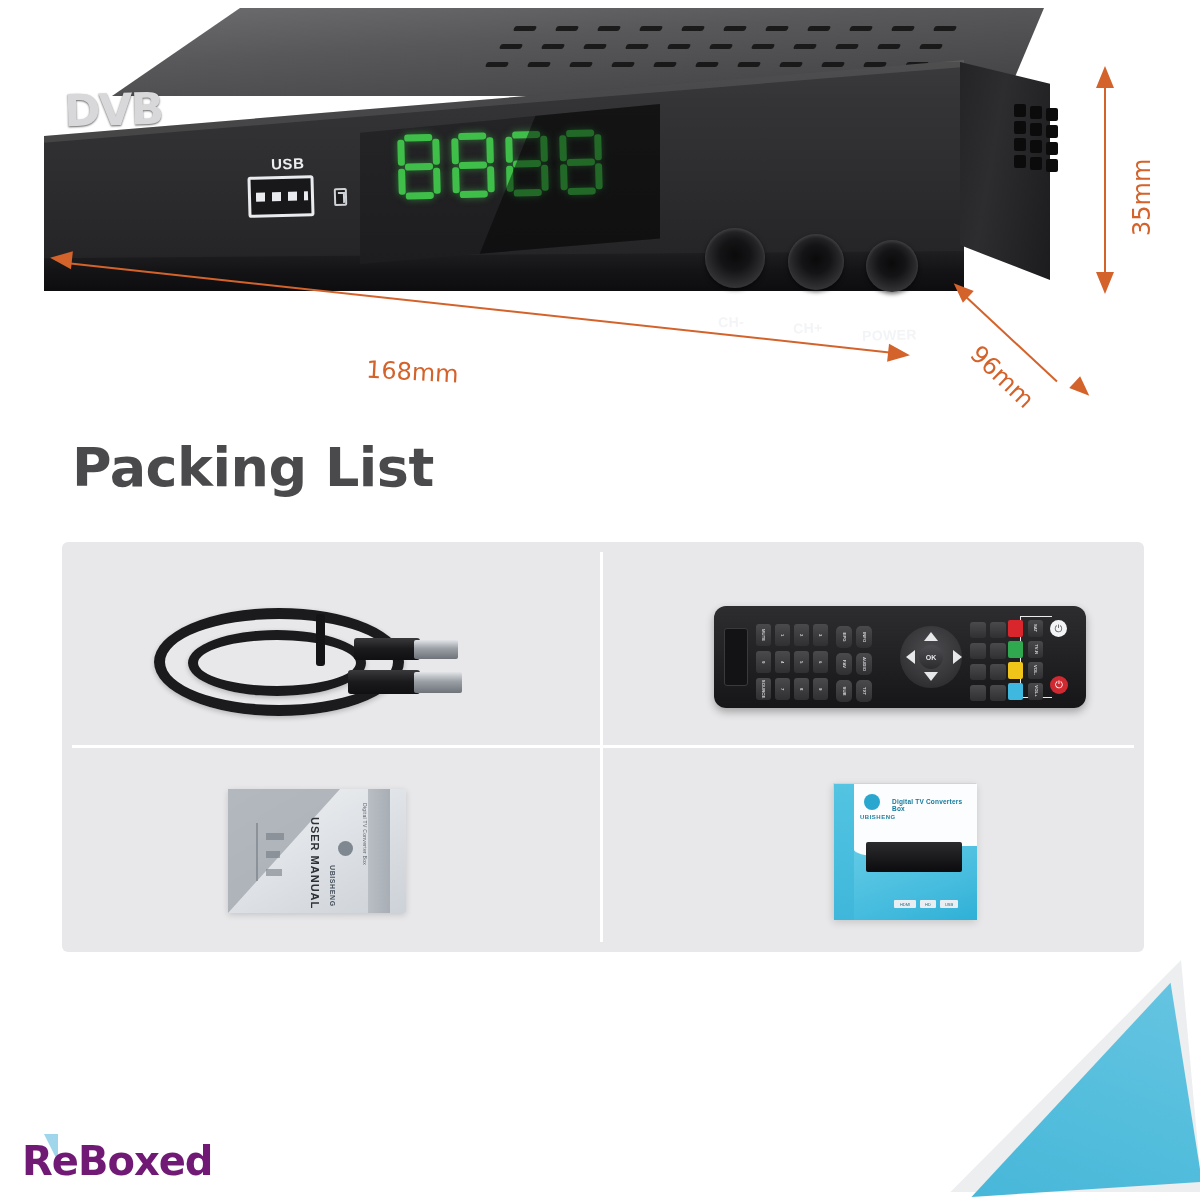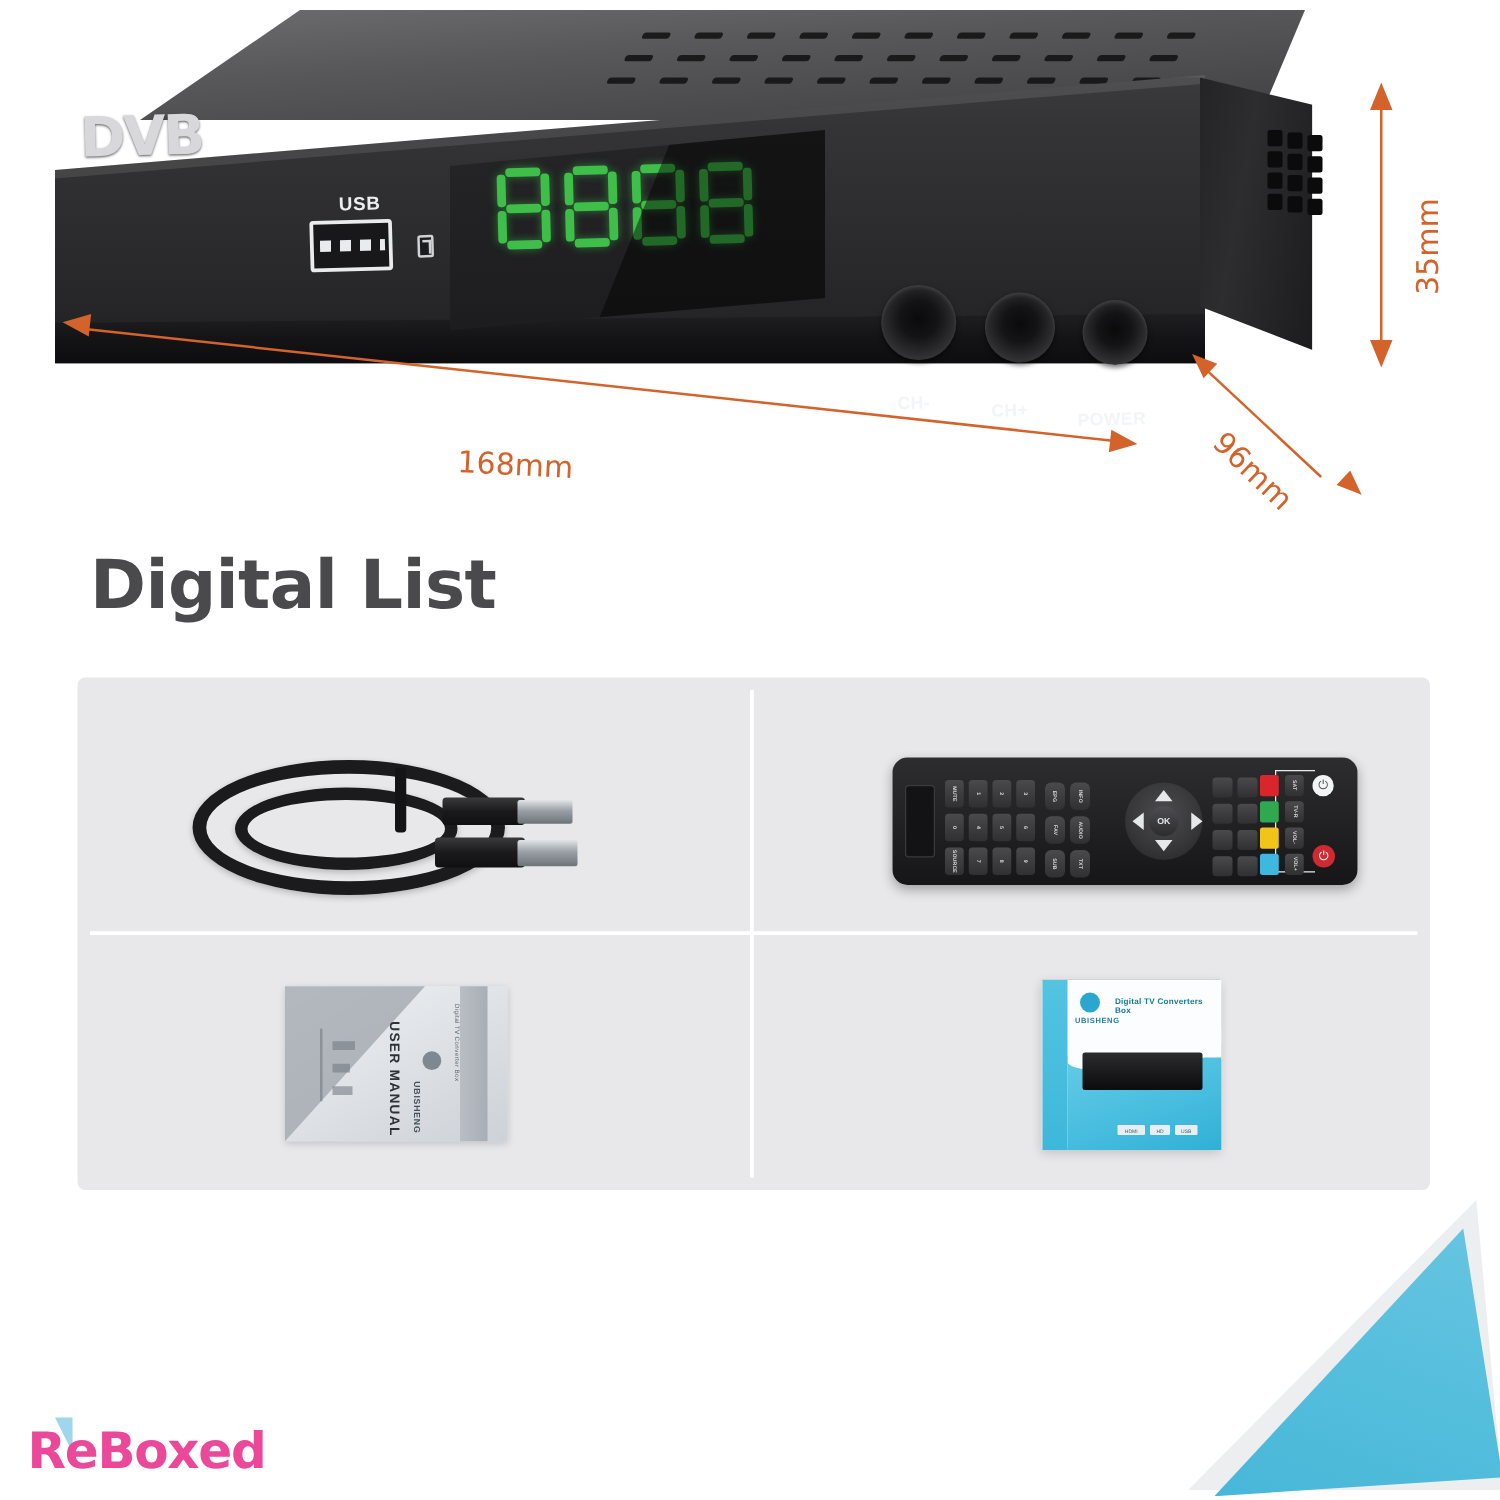--- a/index.html
+++ b/index.html
@@ -265,21 +265,21 @@
     background: linear-gradient(200deg,#6ac6e2 0%,#55bedd 55%,#46b6d8 100%);
     clip-path: polygon(88% 13%, 100% 92%, 12% 98%);
   }
   .logo-wrap { position: absolute; left: 22px; top: 1138px; }
   .logo-tri {
     position: absolute; left: 2px; top: -4px; width: 0; height: 0;
     border-left: 20px solid transparent; border-right: 14px solid #9fd6ec;
     border-bottom: 28px solid transparent;
   }
   .logo-text {
-    position: relative; font-size: 40px; font-weight: 700; color: #ec4899;
+    position: relative; font-size: 40px; font-weight: 700; color: #701a75;
     font-family: "DejaVu Sans", sans-serif; letter-spacing: -1px;
   }
 </style>
 </head>
 <body>
 
 <div id="stage">
 
   <div id="hero">
 
@@ -403,21 +403,21 @@
     <div class="arrow" style="left:951px; top:282px; border-top:8px solid transparent; border-bottom:8px solid transparent; border-right:20px solid #d4632b; transform:rotate(43deg);"></div>
     <div class="arrow" style="left:1072px; top:381px; border-top:8px solid transparent; border-bottom:8px solid transparent; border-left:20px solid #d4632b; transform:rotate(43deg);"></div>
     <div class="dim-text" style="left:984px; top:340px; transform:rotate(44deg); transform-origin:left top;">96mm</div>
 
     <div class="dim-line" style="left:1104px; top:86px; width:1.6px; height:194px;"></div>
     <div class="arrow" style="left:1096px; top:66px; border-left:9px solid transparent; border-right:9px solid transparent; border-bottom:22px solid #d4632b;"></div>
     <div class="arrow" style="left:1096px; top:272px; border-left:9px solid transparent; border-right:9px solid transparent; border-top:22px solid #d4632b;"></div>
     <div class="dim-text" style="left:1128px; top:236px; transform:rotate(-90deg); transform-origin:left top;">35mm</div>
   </div>
 
-  <div class="section-title">Digital List</div>
+  <div class="section-title">Packing List</div>
 
   <div class="grid-panel"></div>
   <div class="grid-v"></div>
   <div class="grid-h"></div>
 
   <div class="cell cable-wrap">
     <div class="loop" style="left:4px; top:8px; width:250px; height:108px;"></div>
     <div class="loop" style="left:38px; top:30px; width:178px; height:66px; border-width:10px;"></div>
     <div class="cable-tie" style="left:166px; top:14px; height:52px;"></div>
     <div class="conn-body" style="left:204px; top:38px; width:66px; height:22px;"></div>

